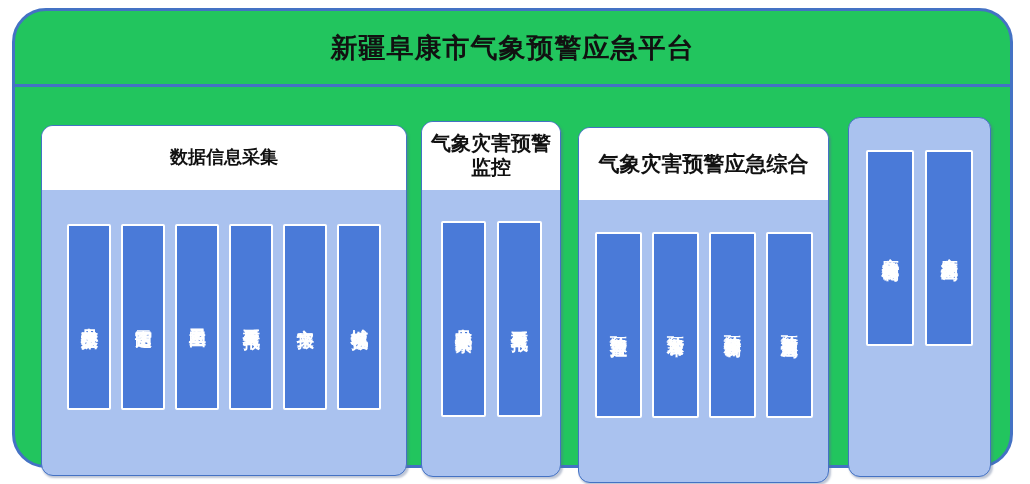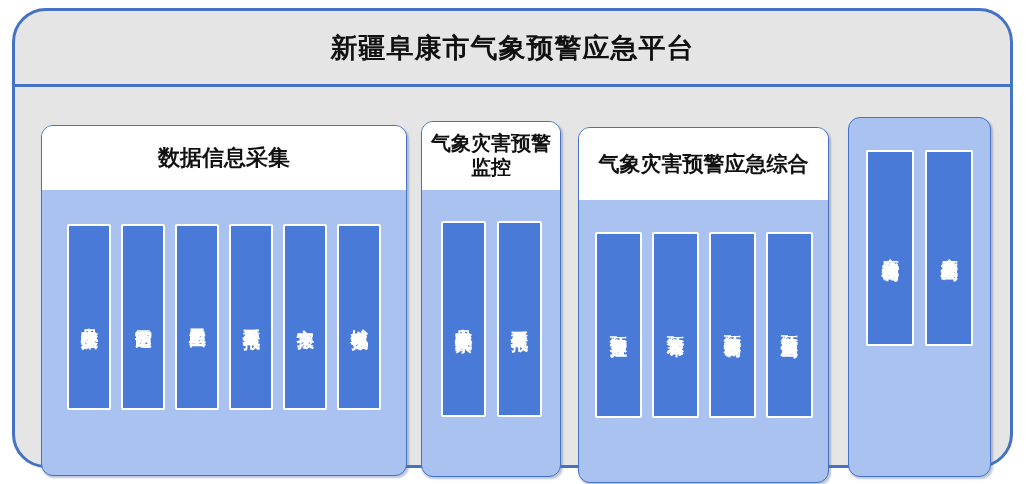--- a/index.html
+++ b/index.html
@@ -18,21 +18,21 @@
   
   #platform-frame {
     position: absolute;
     left: 12px;
     top: 8px;
     width: 1001px;
     height: 460px;
     box-sizing: border-box;
     border: 3px solid #4472c4;
     border-radius: 34px;
-    background: #e5e5e5;
+    background: #22c55e;
   }
 
   #platform-title-bar {
     position: absolute;
     left: 0;
     top: 0;
     width: 100%;
     height: 76px;
     box-sizing: border-box;
     border-bottom: 3px solid #4472c4;
@@ -103,21 +103,21 @@
     align-items: center;
     justify-content: center;
     line-height: 1.06;
     letter-spacing: 1px;
     white-space: nowrap;
     overflow: hidden;
   }
 
   
   #panel-collect { left: 26px; top: 38px; width: 366px; height: 351px; }
-  #panel-collect .panel-header { height: 64px; font-size: 22px; text-align: center; }
+  #panel-collect .panel-header { height: 64px; font-size: 18px; text-align: center; }
   #panel-collect .panel-body { height: 287px; padding: 34px 12px 24px; gap: 10px; }
   #panel-collect .vitem { width: 44px; height: 186px; font-size: 17px; }
 
   
   #panel-monitor { left: 406px; top: 34px; width: 140px; height: 356px; }
   #panel-monitor .panel-header { height: 68px; font-size: 20px; }
   #panel-monitor .panel-body { height: 288px; padding: 31px 12px 22px; gap: 11px; }
   #panel-monitor .vitem { width: 45px; height: 196px; font-size: 17px; }
 
   

